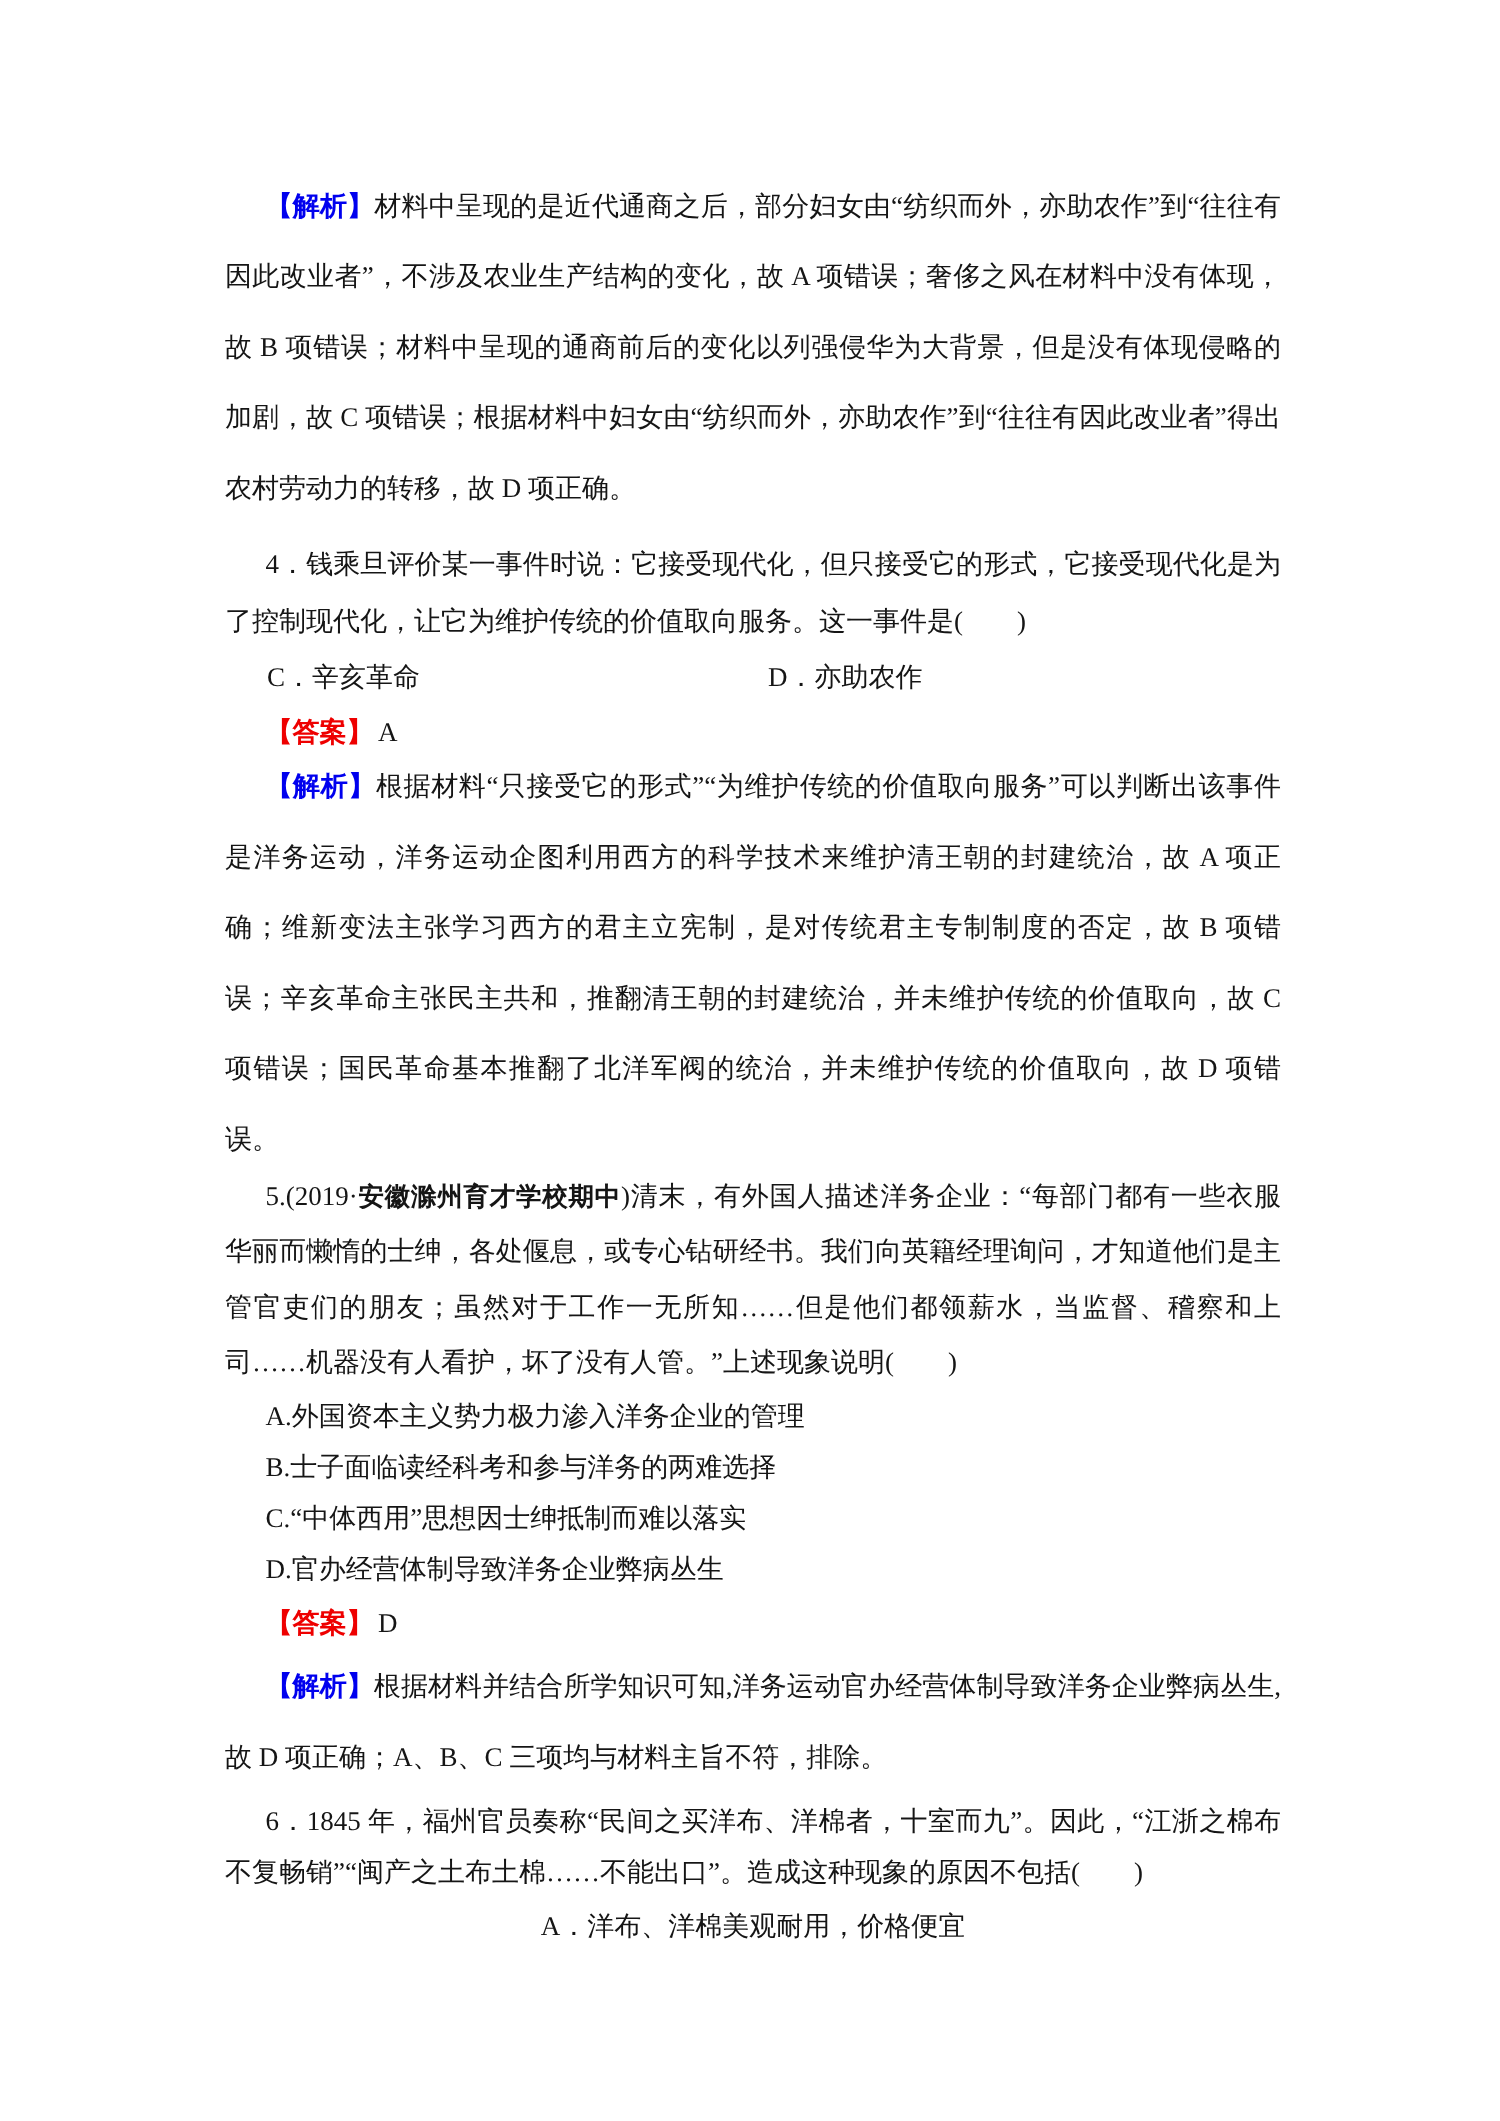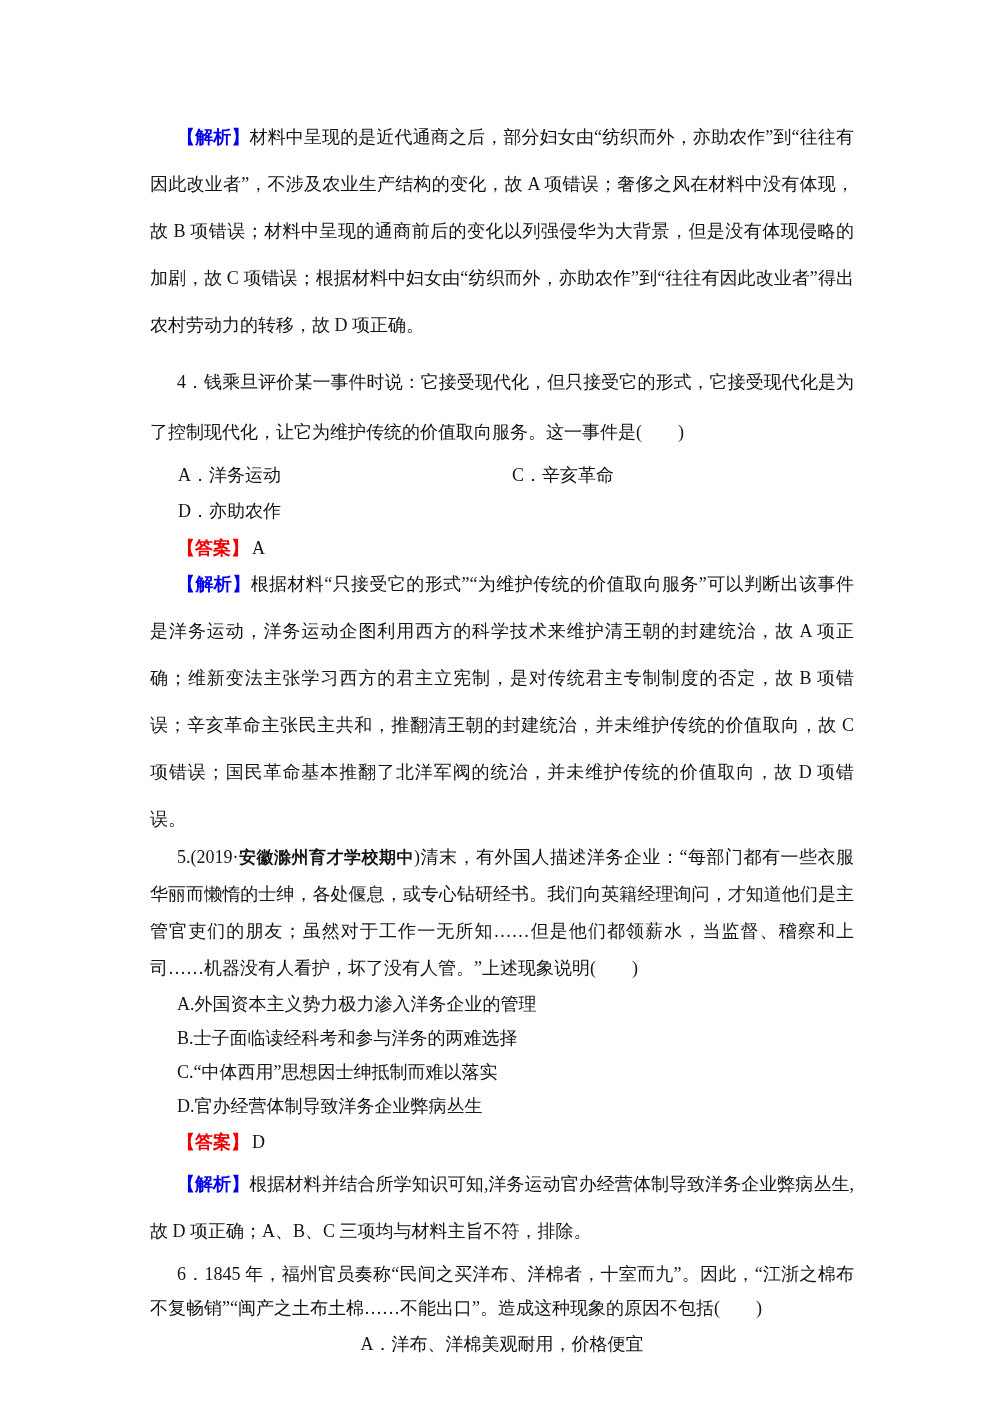--- a/index.html
+++ b/index.html
@@ -14,21 +14,21 @@
     font-family: "Liberation Serif", "DejaVu Serif", serif;
     font-size: 18px;
     color: #151515;
   }
   .para {
     margin: 0;
     text-align: justify;
     text-indent: 1.5em;
   }
   .lh47 { line-height: 47px; }
-  .lh38 { line-height: 50px; }
+  .lh38 { line-height: 38px; }
   .lh37 { line-height: 37px; }
   .lh34 { line-height: 34px; }
   .label-blue { font-weight: bold; }
   .label-red  { font-weight: bold; }
   .bold-src {
     font-weight: bold;
     font-family: Liberation Sans, sans-serif;
     font-size: 17px;
   }
   .answer-line { line-height: 38px; margin: 0; text-indent: 1.5em; }
@@ -50,21 +50,20 @@
 </head>
 <body>
 
 <div class="page">
 
   <p class="para lh47"><span class="label-blue" style="color: rgb(0, 0, 238);">【解析】</span><span>材料中呈现的是近代通商之后，部分妇女由“纺织而外，亦助农作”到“往往有因此改业者”，不涉及农业生产结构的变化，故 A 项错误；奢侈之风在材料中没有体现，故 B 项错误；材料中呈现的通商前后的变化以列强侵华为大背景，但是没有体现侵略的加剧，故 C 项错误；根据材料中妇女由“纺织而外，亦助农作”到“往往有因此改业者”得出农村劳动力的转移，故 D 项正确。</span></p>
 
   <p class="para lh38 mt8">4．钱乘旦评价某一事件时说：它接受现代化，但只接受它的形式，它接受现代化是为了控制现代化，让它为维护传统的价值取向服务。这一事件是(　　)</p>
 
   <div class="options-2col">
-    <span>A．洋务运动</span>
     <span>C．辛亥革命</span>
     <span>D．亦助农作</span>
   </div>
 
   <p class="answer-line"><span class="label-red" style="color: rgb(238, 0, 0);">【答案】</span><span class="answer-letter">A</span></p>
 
   <p class="para lh47 mtn6"><span class="label-blue" style="color: rgb(0, 0, 238);">【解析】</span><span>根据材料“只接受它的形式”“为维护传统的价值取向服务”可以判断出该事件是洋务运动，洋务运动企图利用西方的科学技术来维护清王朝的封建统治，故 A 项正确；维新变法主张学习西方的君主立宪制，是对传统君主专制制度的否定，故 B 项错误；辛亥革命主张民主共和，推翻清王朝的封建统治，并未维护传统的价值取向，故 C 项错误；国民革命基本推翻了北洋军阀的统治，并未维护传统的价值取向，故 D 项错误。</span></p>
 
   <p class="para lh37 mtn4"><span>5.(2019·</span><span class="bold-src">安徽滁州育才学校期中</span><span>)清末，有外国人描述洋务企业：“每部门都有一些衣服华丽而懒惰的士绅，各处偃息，或专心钻研经书。我们向英籍经理询问，才知道他们是主管官吏们的朋友；虽然对于工作一无所知……但是他们都领薪水，当监督、稽察和上司……机器没有人看护，坏了没有人管。”上述现象说明(　　)</span></p>
 

